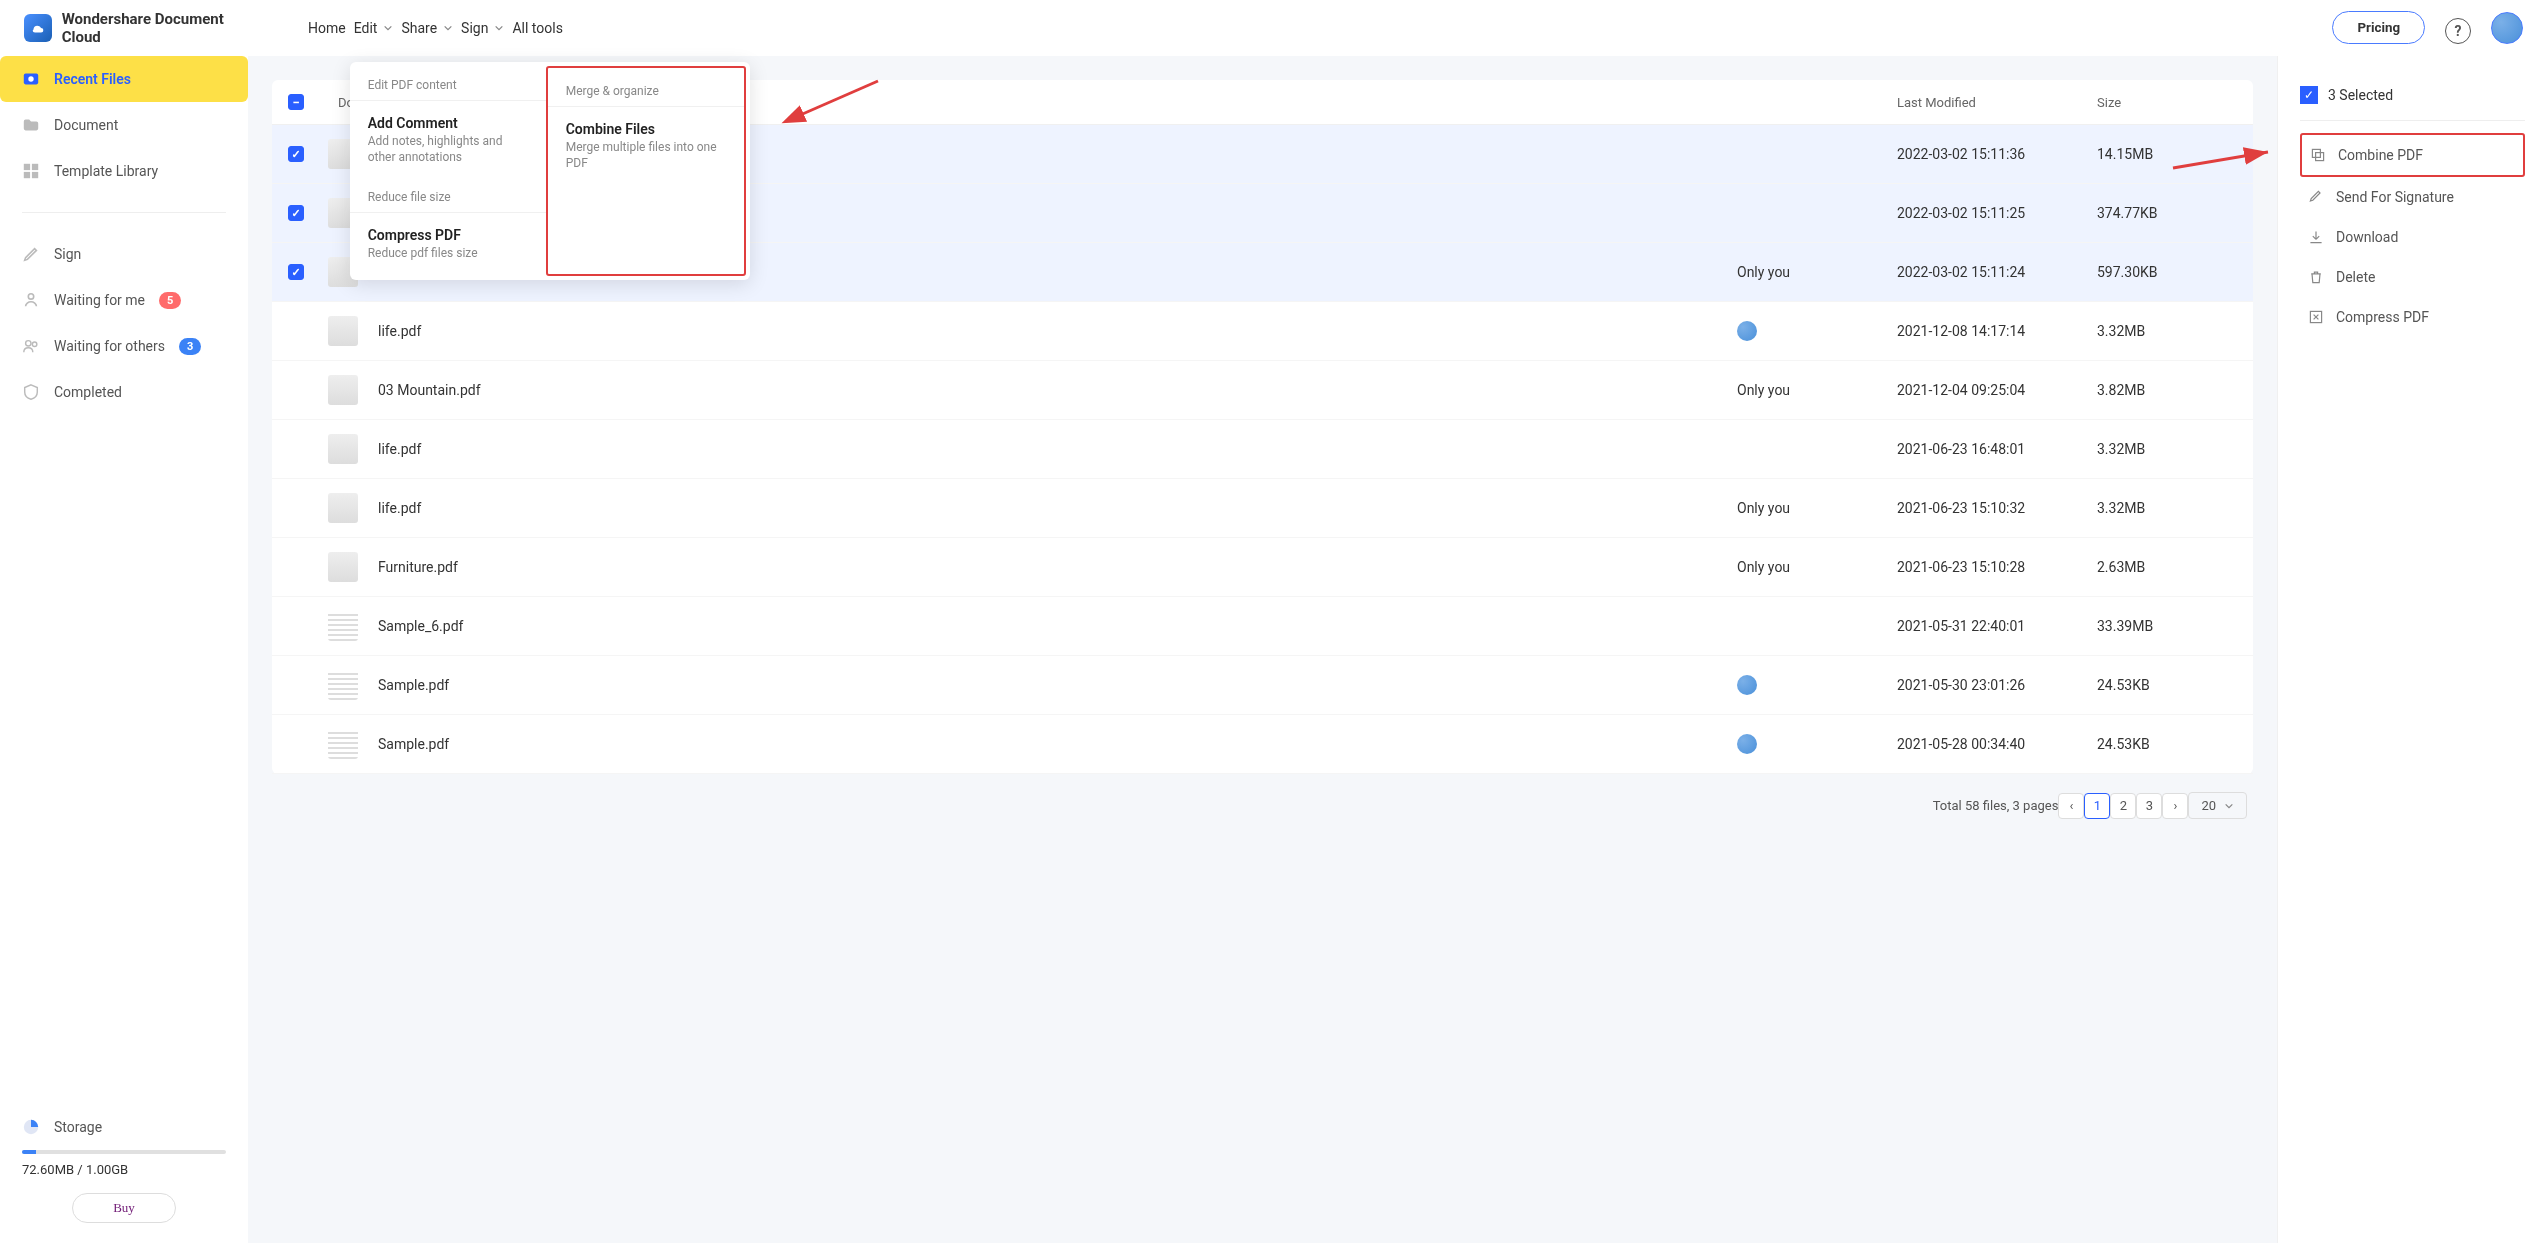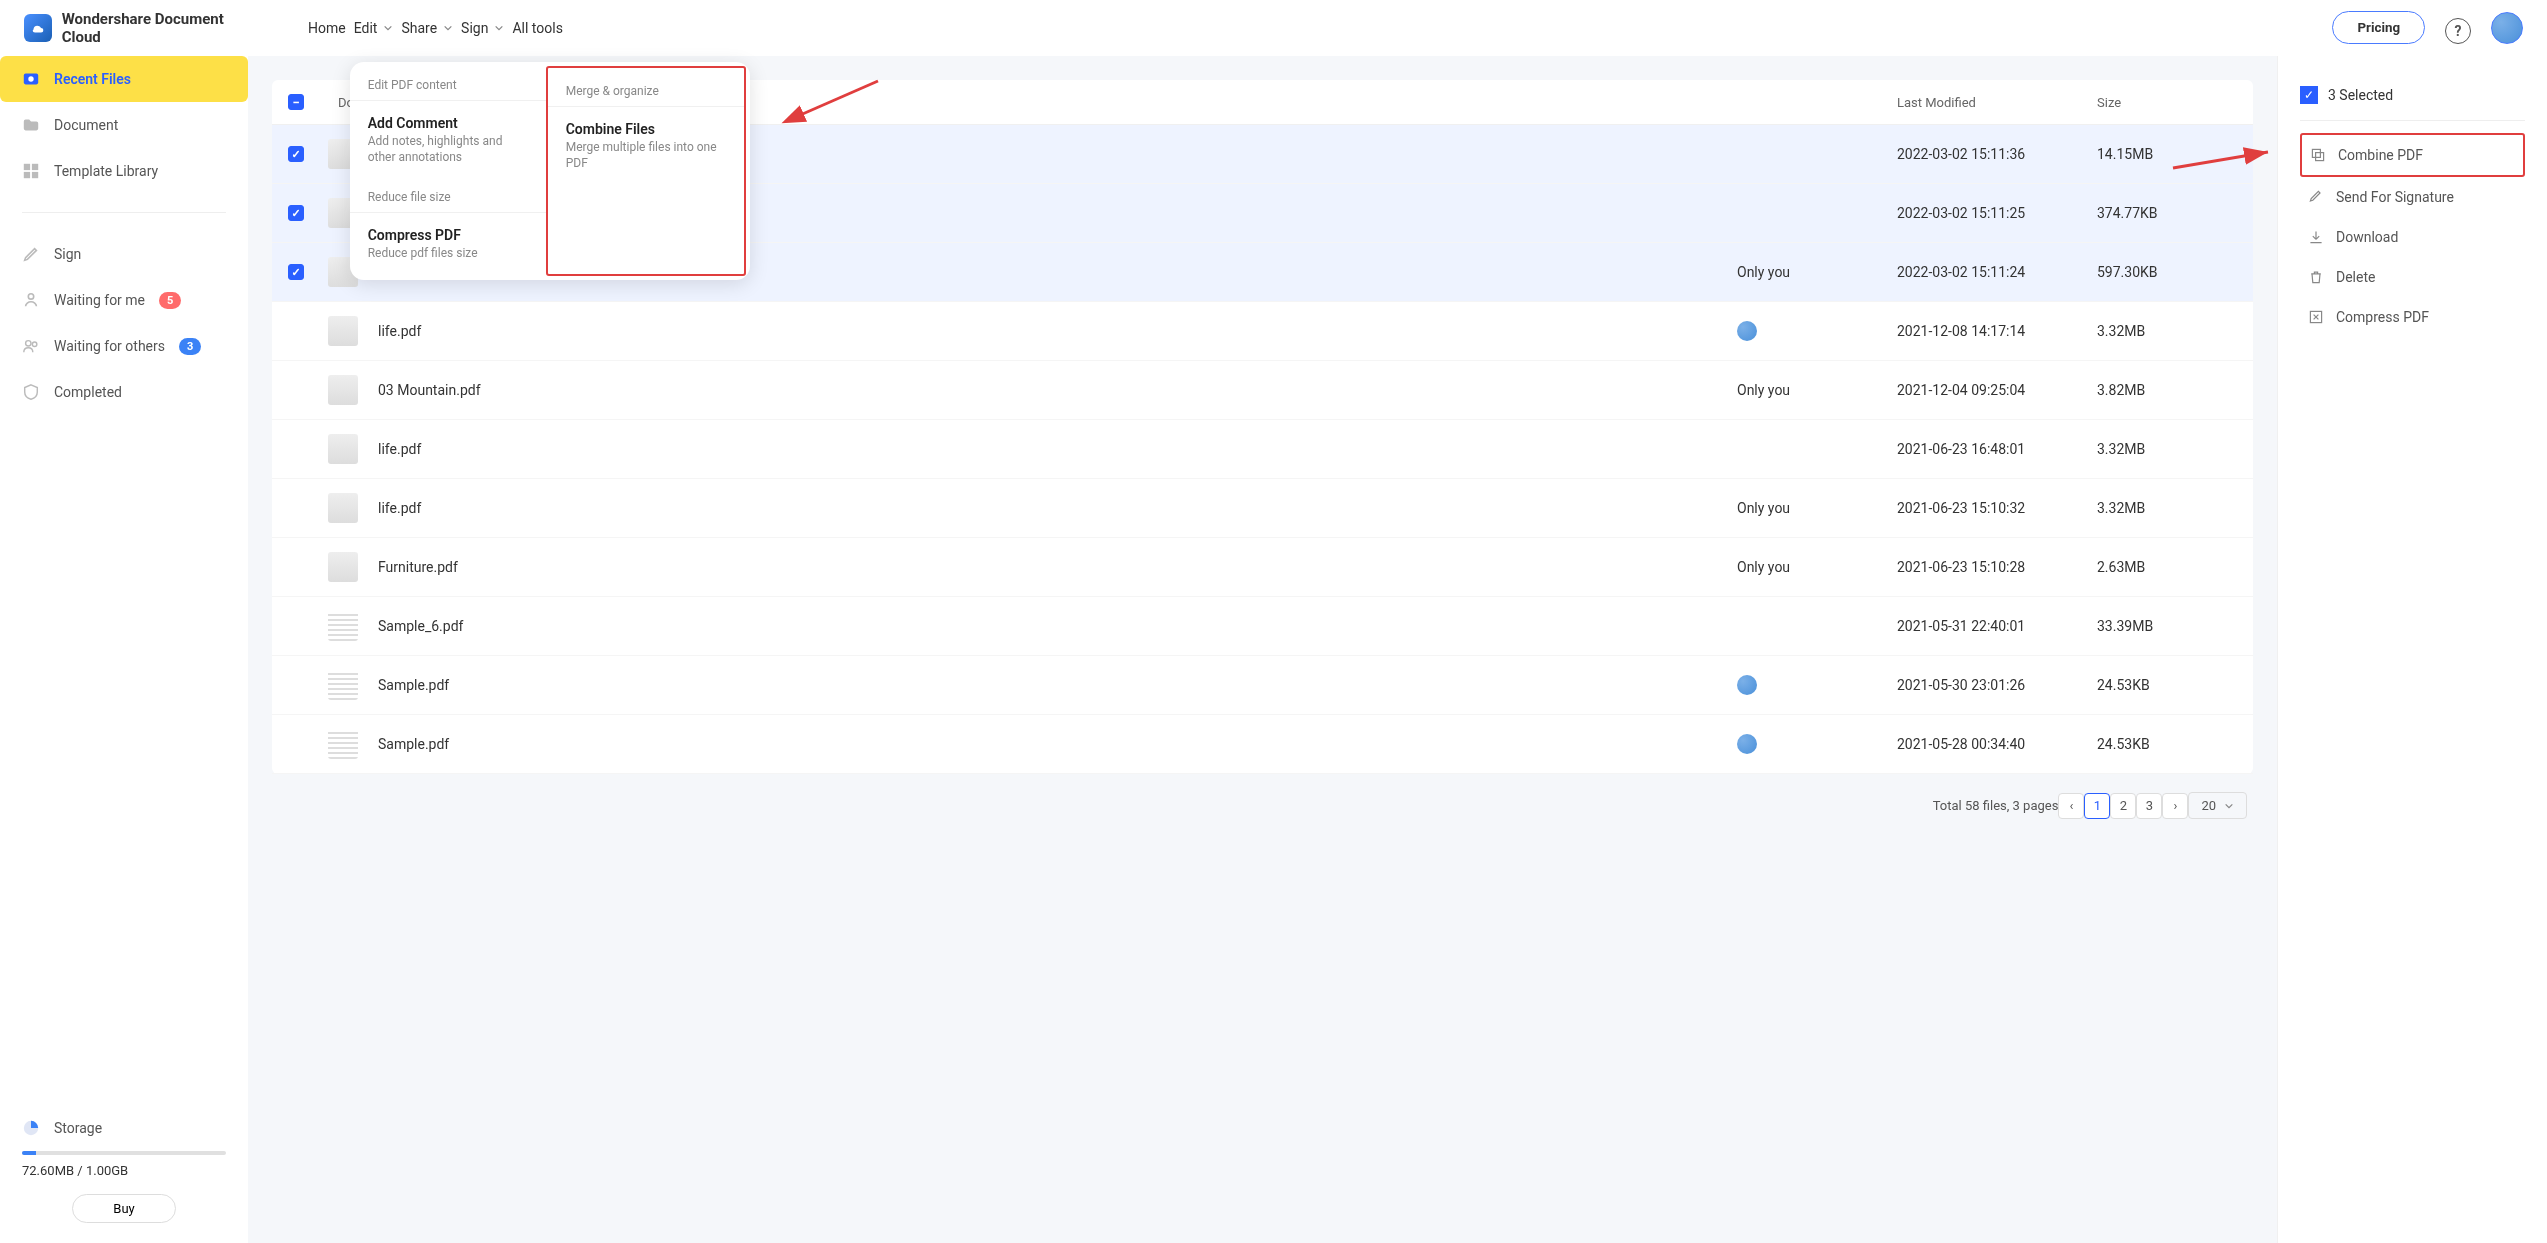--- a/index.html
+++ b/index.html
@@ -32,21 +32,21 @@
 .nav-item.active { background:#fde047; color:#2a5fff; font-weight:600; }
 .nav-icon { width:18px; height:18px; display:flex;align-items:center;justify-content:center; }
 .nav-divider { height:1px; background:#eee; margin: 18px 22px; }
 .badge { background:#ff6b6b; color:#fff; border-radius:10px; padding:2px 8px; font-size:11px; font-weight:700; }
 .badge.blue { background:#3b82f6; }
 .storage { padding: 0 22px; margin-top: auto; }
 .storage-row { display:flex; align-items:center; gap:14px; color:#555; padding:14px 0; }
 .storage-bar { height:4px; background:#e0e0e0; border-radius:2px; overflow:hidden; margin-bottom:8px; }
 .storage-fill { height:100%; background:#3b82f6; width:7%; }
 .storage-text { font-size:13px; color:#333; margin-bottom:16px; }
-.buy-btn { display:block; margin:0 auto 20px; border:1px solid #ddd; background:#fff; padding:6px 40px; border-radius:18px; cursor:pointer; color:#000000; font-size:13px; }
+.buy-btn { display:block; margin:0 auto 20px; border:1px solid #ddd; background:#fff; padding:6px 40px; border-radius:18px; cursor:pointer; color:#701a75; font-size:13px;font-family:Liberation Serif, serif; }
 
 
 .main { flex:1; background:#f5f7fa; padding: 24px 0 0 0; overflow:auto; position:relative; }
 .content-inner { background:#fff; margin: 0 24px; border-radius:6px; }
 .columns { display:grid; grid-template-columns: 40px 50px 1fr 160px 200px 140px; align-items:center; padding: 14px 16px; border-bottom:1px solid #f0f0f0; color:#666; font-size:13px; }
 .row { display:grid; grid-template-columns: 40px 50px 1fr 160px 200px 140px; align-items:center; padding: 14px 16px; border-bottom:1px solid #f5f5f5; font-size:14px; color:#333; }
 .row.selected { background:#eef3ff; }
 .checkbox { width:16px; height:16px; border:1.5px solid #bbb; border-radius:3px; cursor:pointer; display:flex;align-items:center;justify-content:center; }
 .checkbox.checked { background:#2a5fff; border-color:#2a5fff; }
 .checkbox.checked::after { content:"✓"; color:#fff; font-size:11px; font-weight:700; }
@@ -62,21 +62,21 @@
 
 
 .right-panel { width: 270px; background:#fff; padding: 30px 22px; border-left:1px solid #f0f0f0; }
 .sel-header { display:flex; align-items:center; gap:10px; padding-bottom:16px; border-bottom:1px solid #eee; margin-bottom:12px; }
 .sel-box { width:18px; height:18px; background:#2a5fff; color:#fff; display:flex;align-items:center;justify-content:center; font-size:12px; cursor:pointer; }
 .action { display:flex; align-items:center; gap:12px; padding:12px 8px; color:#555; cursor:pointer; font-size:14px; border-radius:4px; }
 .action-icon { width:16px; height:16px; }
 .highlight-box { border:2px solid #e03e3e; border-radius:3px; }
 
 
-.dropdown { position:absolute; top:48px; left:0; width:400px; background:#fff; box-shadow:0 4px 20px rgba(0,0,0,0.12); border-radius:14px; display:flex; z-index:100; }
+.dropdown { position:absolute; top:48px; left:0; width:400px; background:#fff; box-shadow:0 4px 20px rgba(0,0,0,0.12); border-radius:6px; display:flex; z-index:100; }
 .dd-col { flex:1; padding: 10px 0; }
 .dd-section-label { font-size:12px; color:#888; padding: 6px 18px 8px; border-bottom:1px solid #f0f0f0; margin-bottom:6px; }
 .dd-item { padding: 8px 18px; cursor:pointer; }
 .dd-item-title { font-weight:600; font-size:14px; color:#222; margin-bottom:2px; }
 .dd-item-desc { font-size:12px; color:#888; line-height:1.4; }
 .dd-col.highlighted { border:2px solid #e03e3e; border-radius:3px; margin:4px 4px 4px 0; }
 
 
 .arrow { position:absolute; pointer-events:none; }
 .arrow svg { overflow:visible; }

